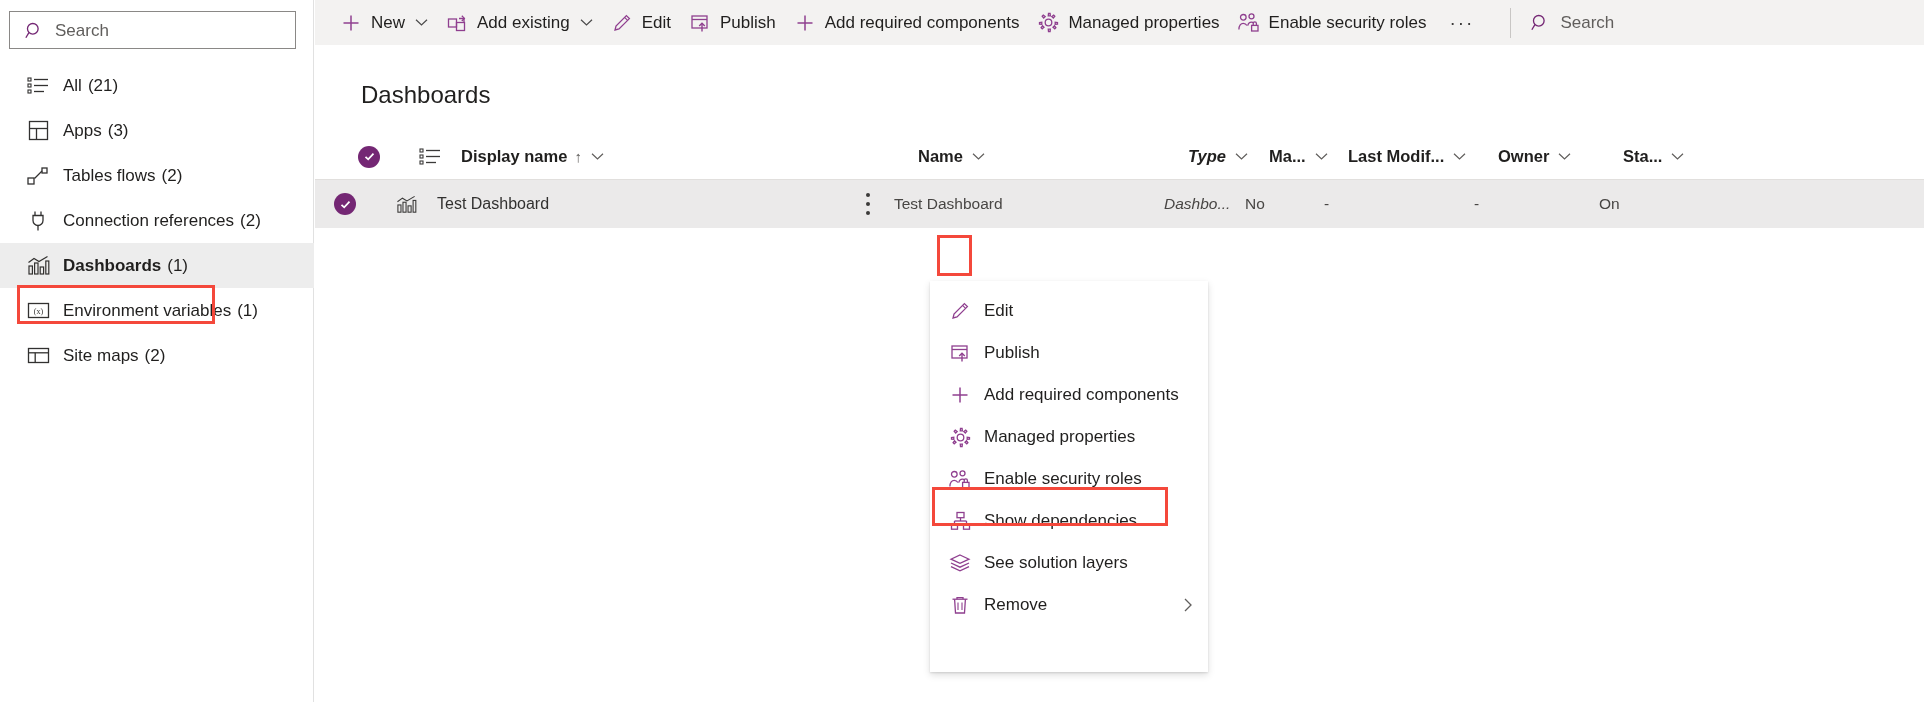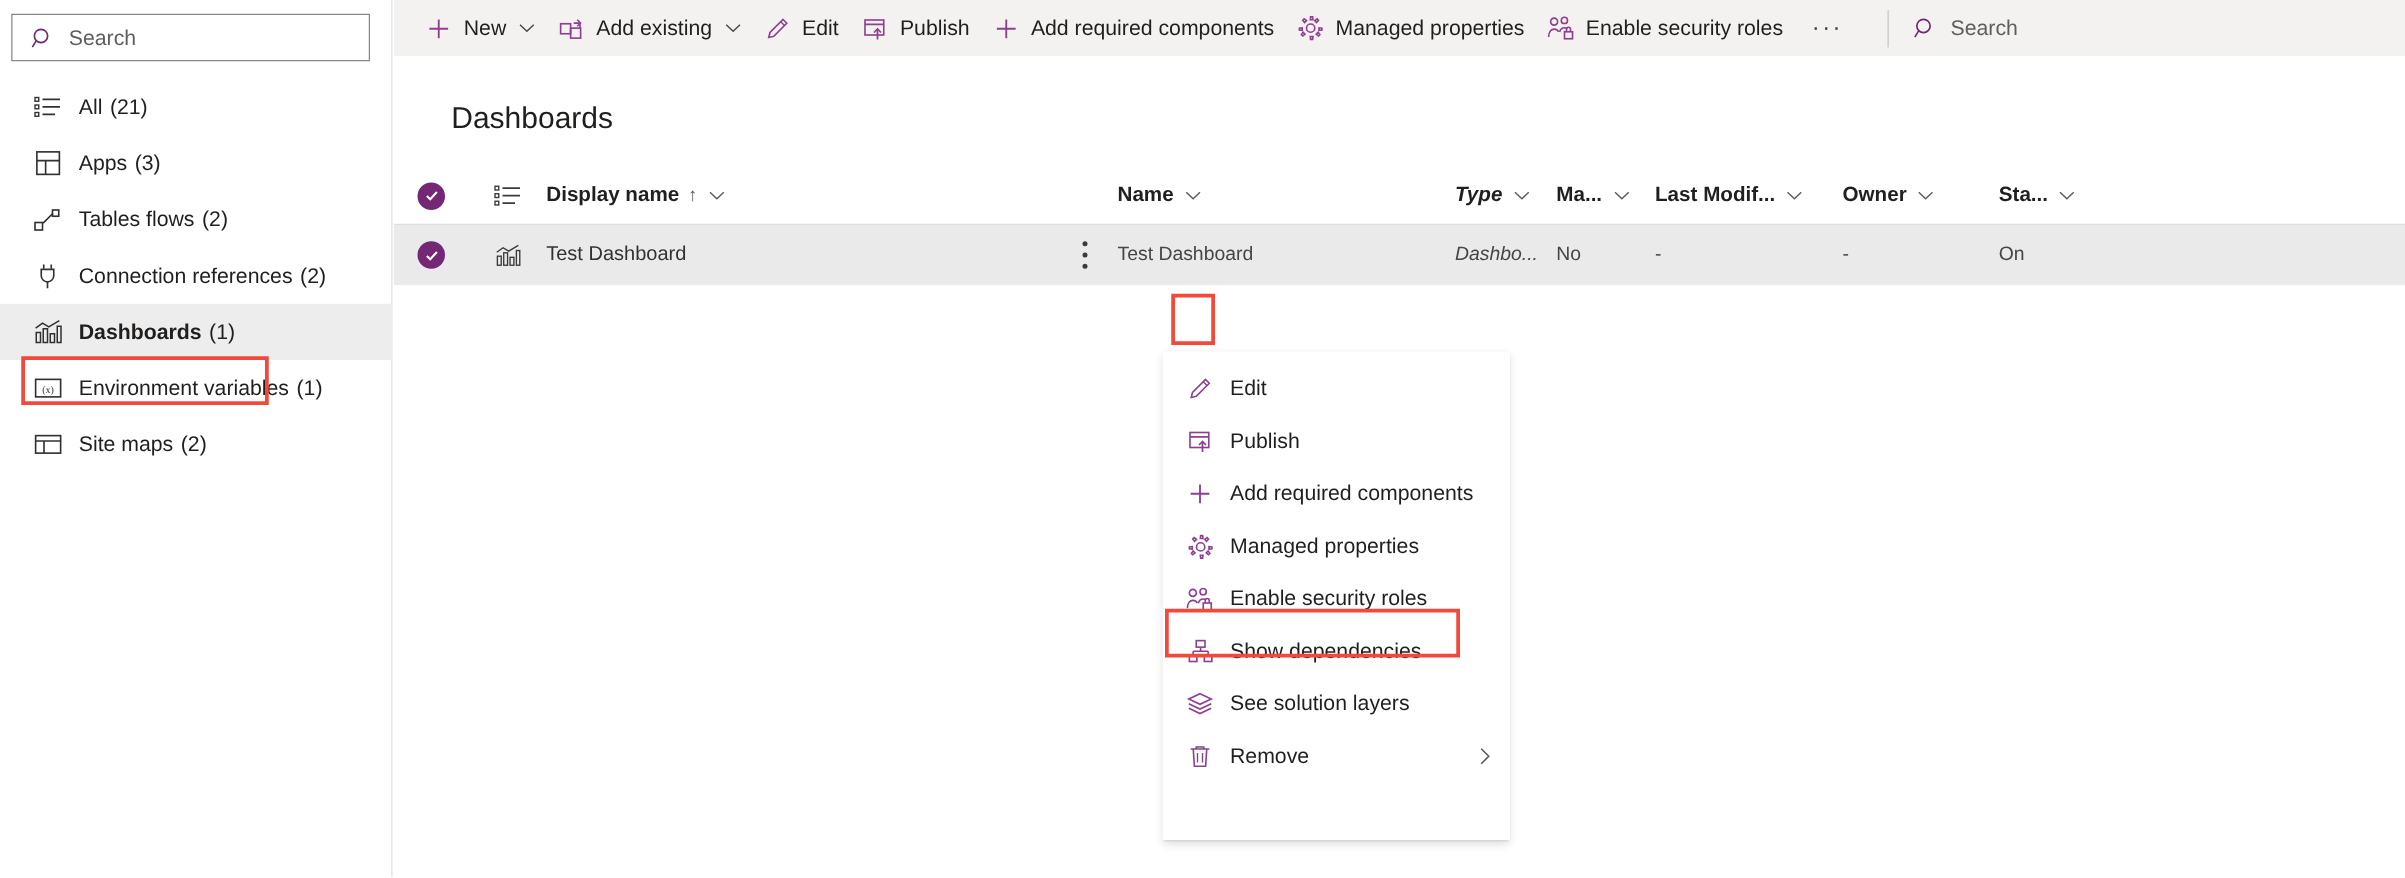--- a/index.html
+++ b/index.html
@@ -86,20 +86,21 @@
   #page-title {
     position: absolute; left: 46px; top: 36px;
     font-size: 24px; color: #201f1e;
   }
 
   
   #grid { position: absolute; left: 0; top: 89px; width: 1609px; }
   .grid-header {
     position: relative; height: 46px; display: flex; align-items: center;
     border-bottom: 1px solid #e1dfdd;
+    padding-left: 24px;
   }
   .grid-row {
     position: relative; height: 48px; display:flex; align-items: center;
     background: #ebeaea;
   }
   .c-check { width: 60px; flex: 0 0 60px; display:flex; align-items:center; justify-content:center; }
   .c-icon  { width: 62px; flex: 0 0 62px; display:flex; align-items:center; justify-content:center; }
   .c-name  { width: 405px; flex: 0 0 405px; }
   .c-kebab { width: 52px; flex: 0 0 52px; display:flex; align-items:center; justify-content:center; position:relative;}
   .c-name2 { width: 270px; flex: 0 0 270px; }

